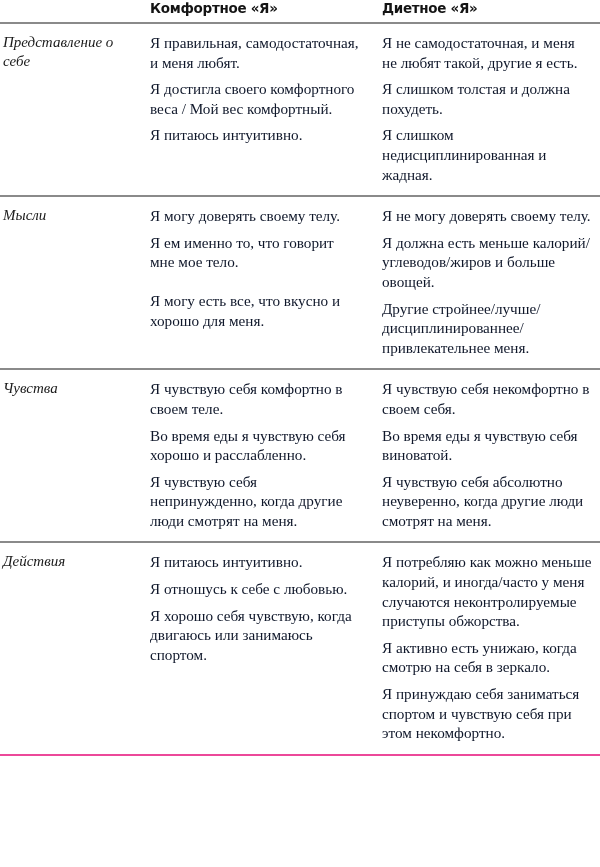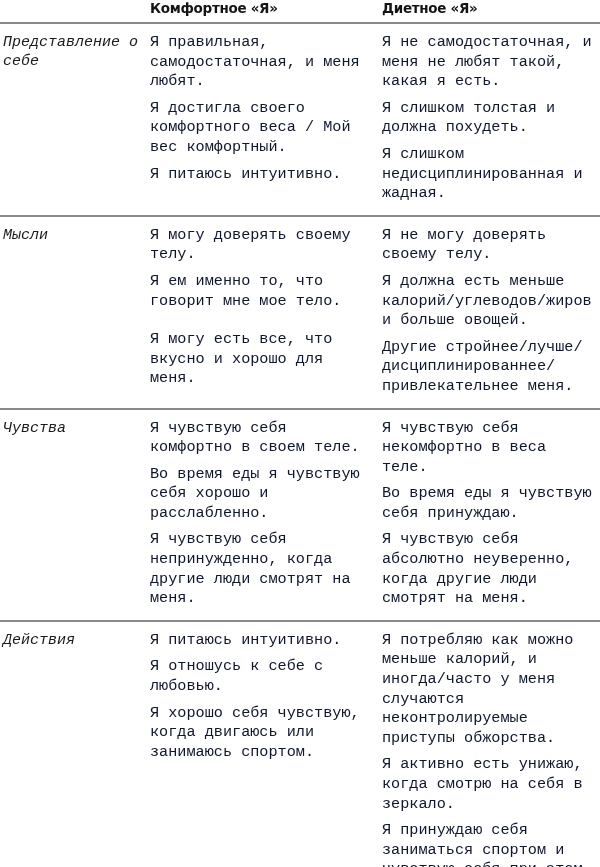--- a/index.html
+++ b/index.html
@@ -53,21 +53,20 @@
   thead th.head-diet {
     padding-left: 4px;
     margin-left: 7px;
   }
 
   
   tbody td {
     vertical-align: top;
     border-bottom: 2px solid #8a8a8a;
     padding: 9px 14px 11px 0;
-    font-family: Liberation Mono, monospace;
   }
   tbody tr:last-child td {
     border-bottom: 2px solid #ec4899;
   }
 
   td.cell-category {
     padding-left: 3px;
     font-style: italic;
     font-size: 15px;
     line-height: 19px;
@@ -113,21 +112,21 @@
     <tbody>
 
       <tr>
         <td class="cell-category">Представление о себе</td>
         <td class="cell-text cell-comfort">
           <p class="para">Я правильная, самодостаточная, и меня любят.</p>
           <p class="para">Я достигла своего комфортного веса / Мой вес комфортный.</p>
           <p class="para">Я питаюсь интуитивно.</p>
         </td>
         <td class="cell-text cell-diet">
-          <p class="para">Я не самодостаточная, и меня не любят такой, какая я есть.</p>
+          <p class="para">Я не самодостаточная, и меня не любят такой, другие я есть.</p>
           <p class="para">Я слишком толстая и должна похудеть.</p>
           <p class="para">Я слишком недисциплинированная и жадная.</p>
         </td>
       </tr>
 
       <tr>
         <td class="cell-category">Мысли</td>
         <td class="cell-text cell-comfort">
           <p class="para">Я могу доверять своему телу.</p>
           <p class="para">Я ем именно то, что говорит мне мое тело.</p>
@@ -141,22 +140,22 @@
       </tr>
 
       <tr>
         <td class="cell-category">Чувства</td>
         <td class="cell-text cell-comfort">
           <p class="para">Я чувствую себя комфортно в своем теле.</p>
           <p class="para">Во время еды я чувствую себя хорошо и расслабленно.</p>
           <p class="para">Я чувствую себя непринужденно, когда другие люди смотрят на меня.</p>
         </td>
         <td class="cell-text cell-diet">
-          <p class="para">Я чувствую себя некомфортно в веса теле.</p>
-          <p class="para">Во время еды я чувствую себя принуждаю.</p>
+          <p class="para">Я чувствую себя некомфортно в своем себя.</p>
+          <p class="para">Во время еды я чувствую себя виноватой.</p>
           <p class="para">Я чувствую себя абсолютно неуверенно, когда другие люди смотрят на меня.</p>
         </td>
       </tr>
 
       <tr>
         <td class="cell-category">Действия</td>
         <td class="cell-text cell-comfort">
           <p class="para">Я питаюсь интуитивно.</p>
           <p class="para">Я отношусь к себе с любовью.</p>
           <p class="para">Я хорошо себя чувствую, когда двигаюсь или занимаюсь спортом.</p>

